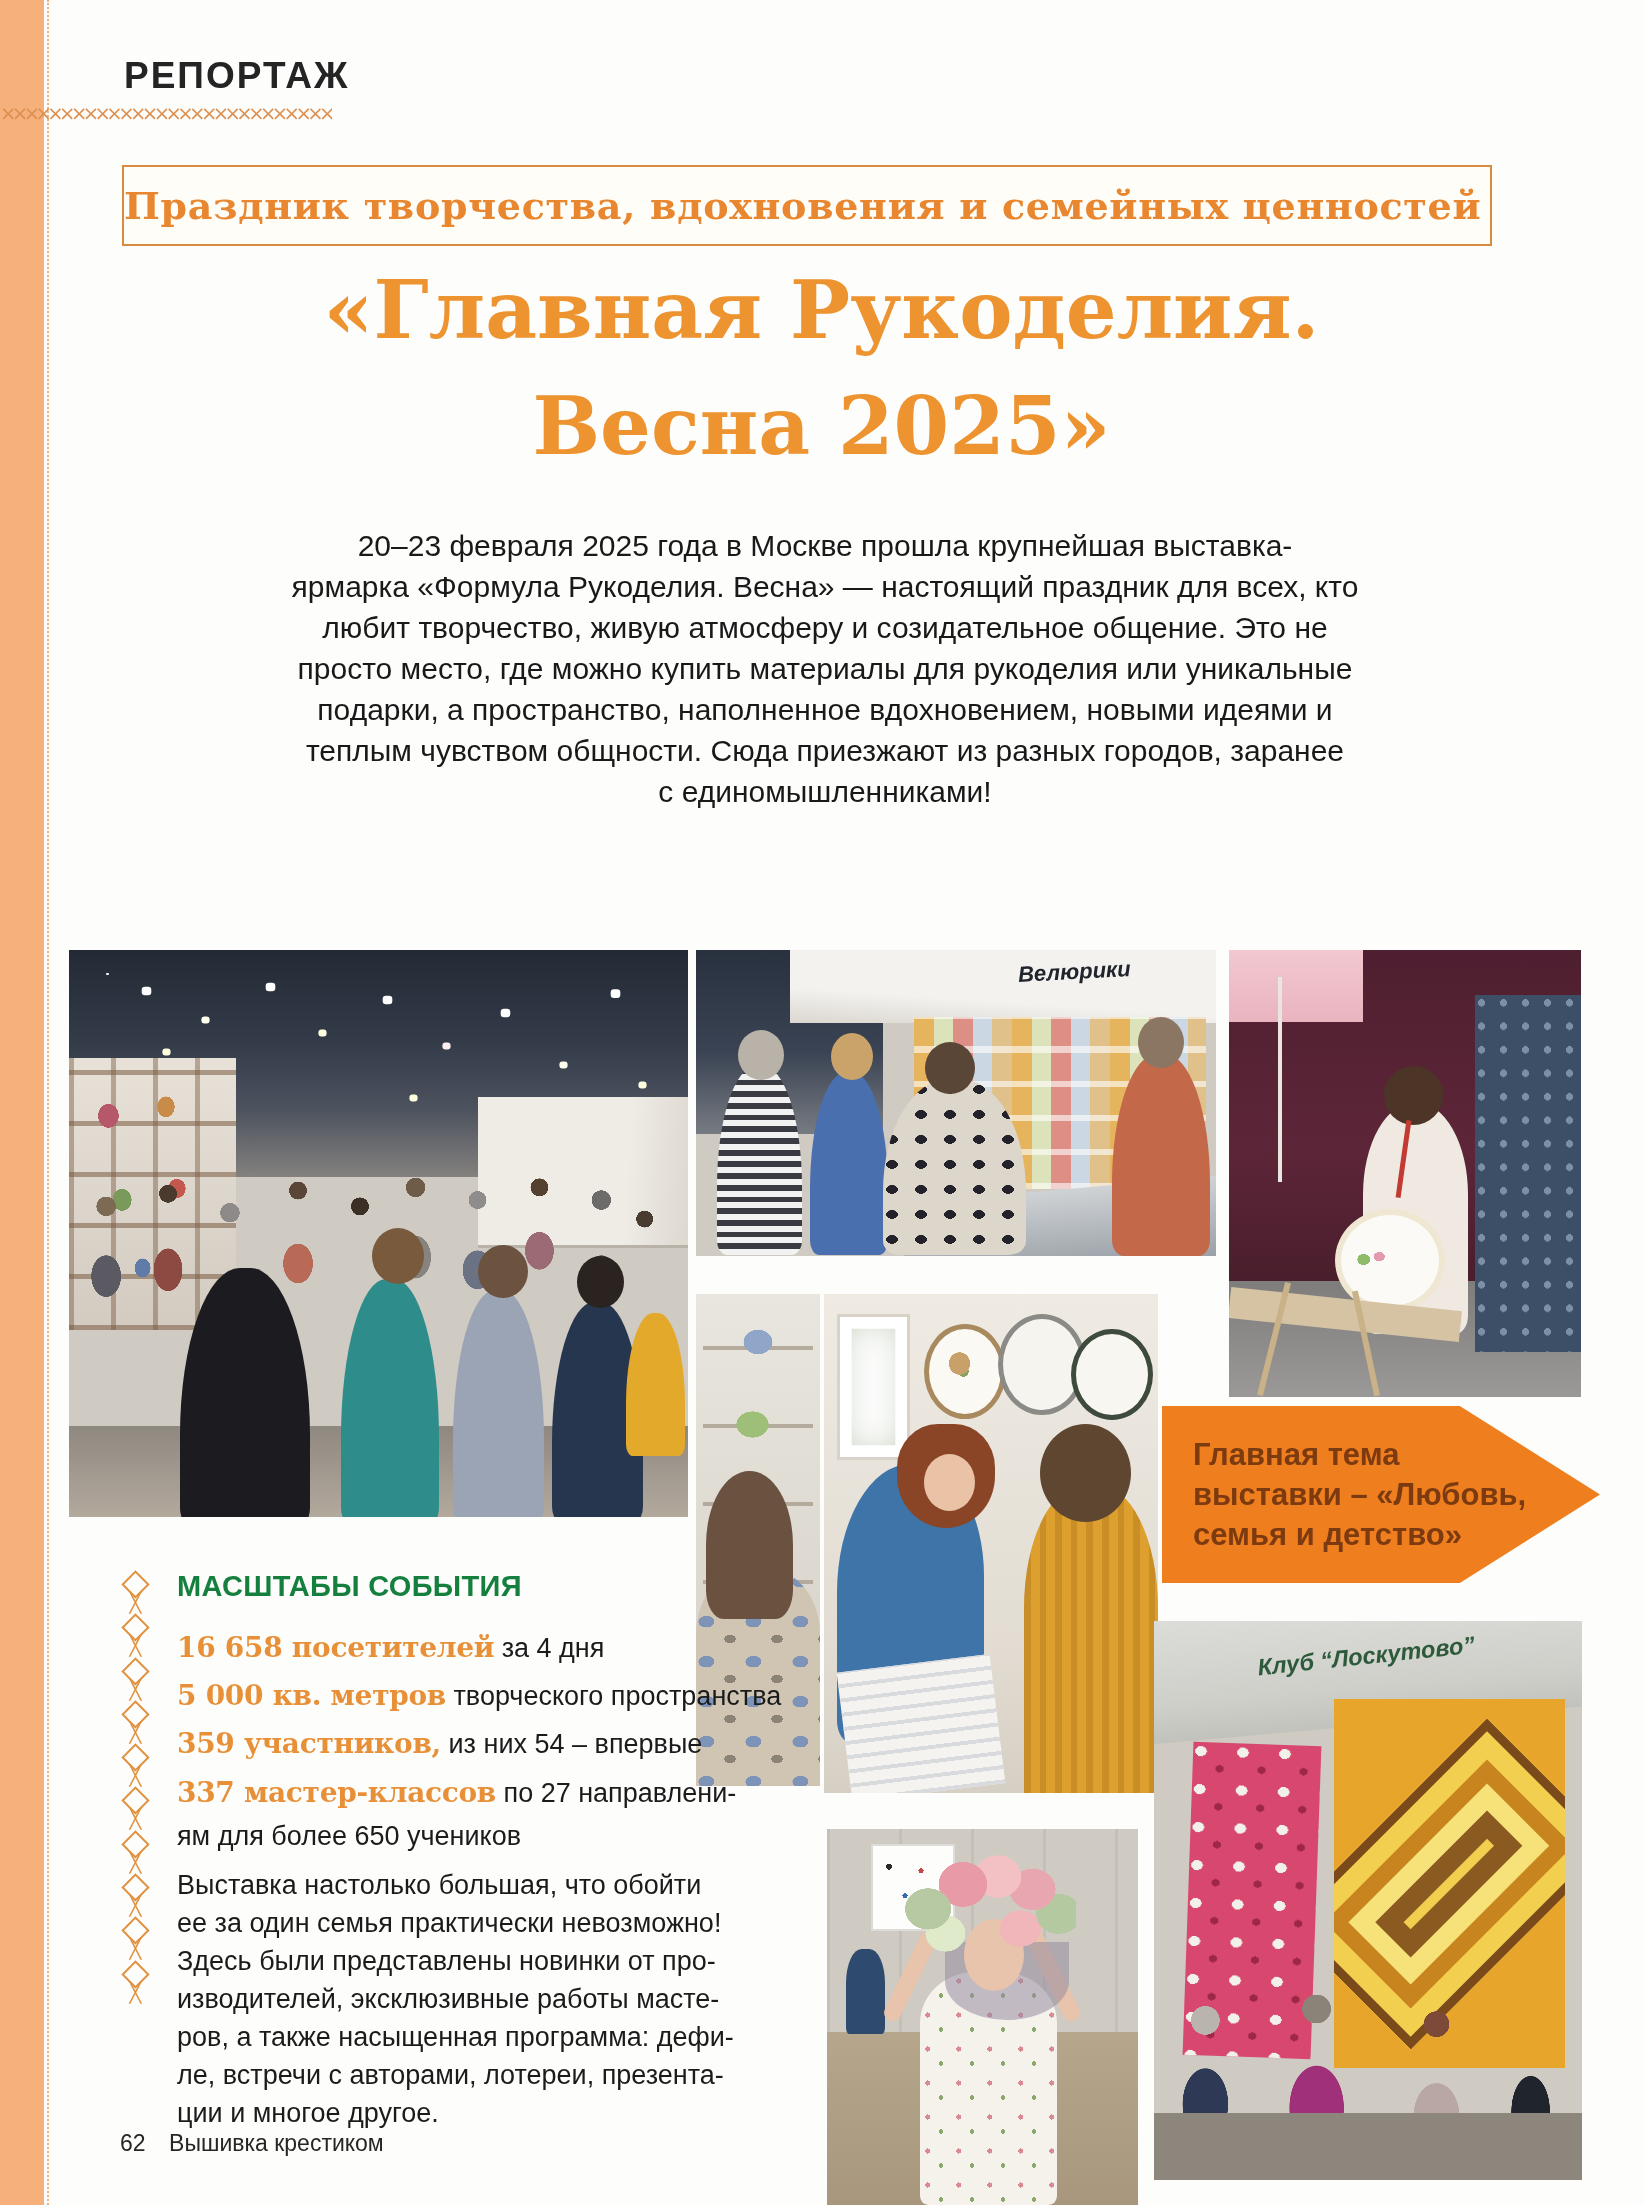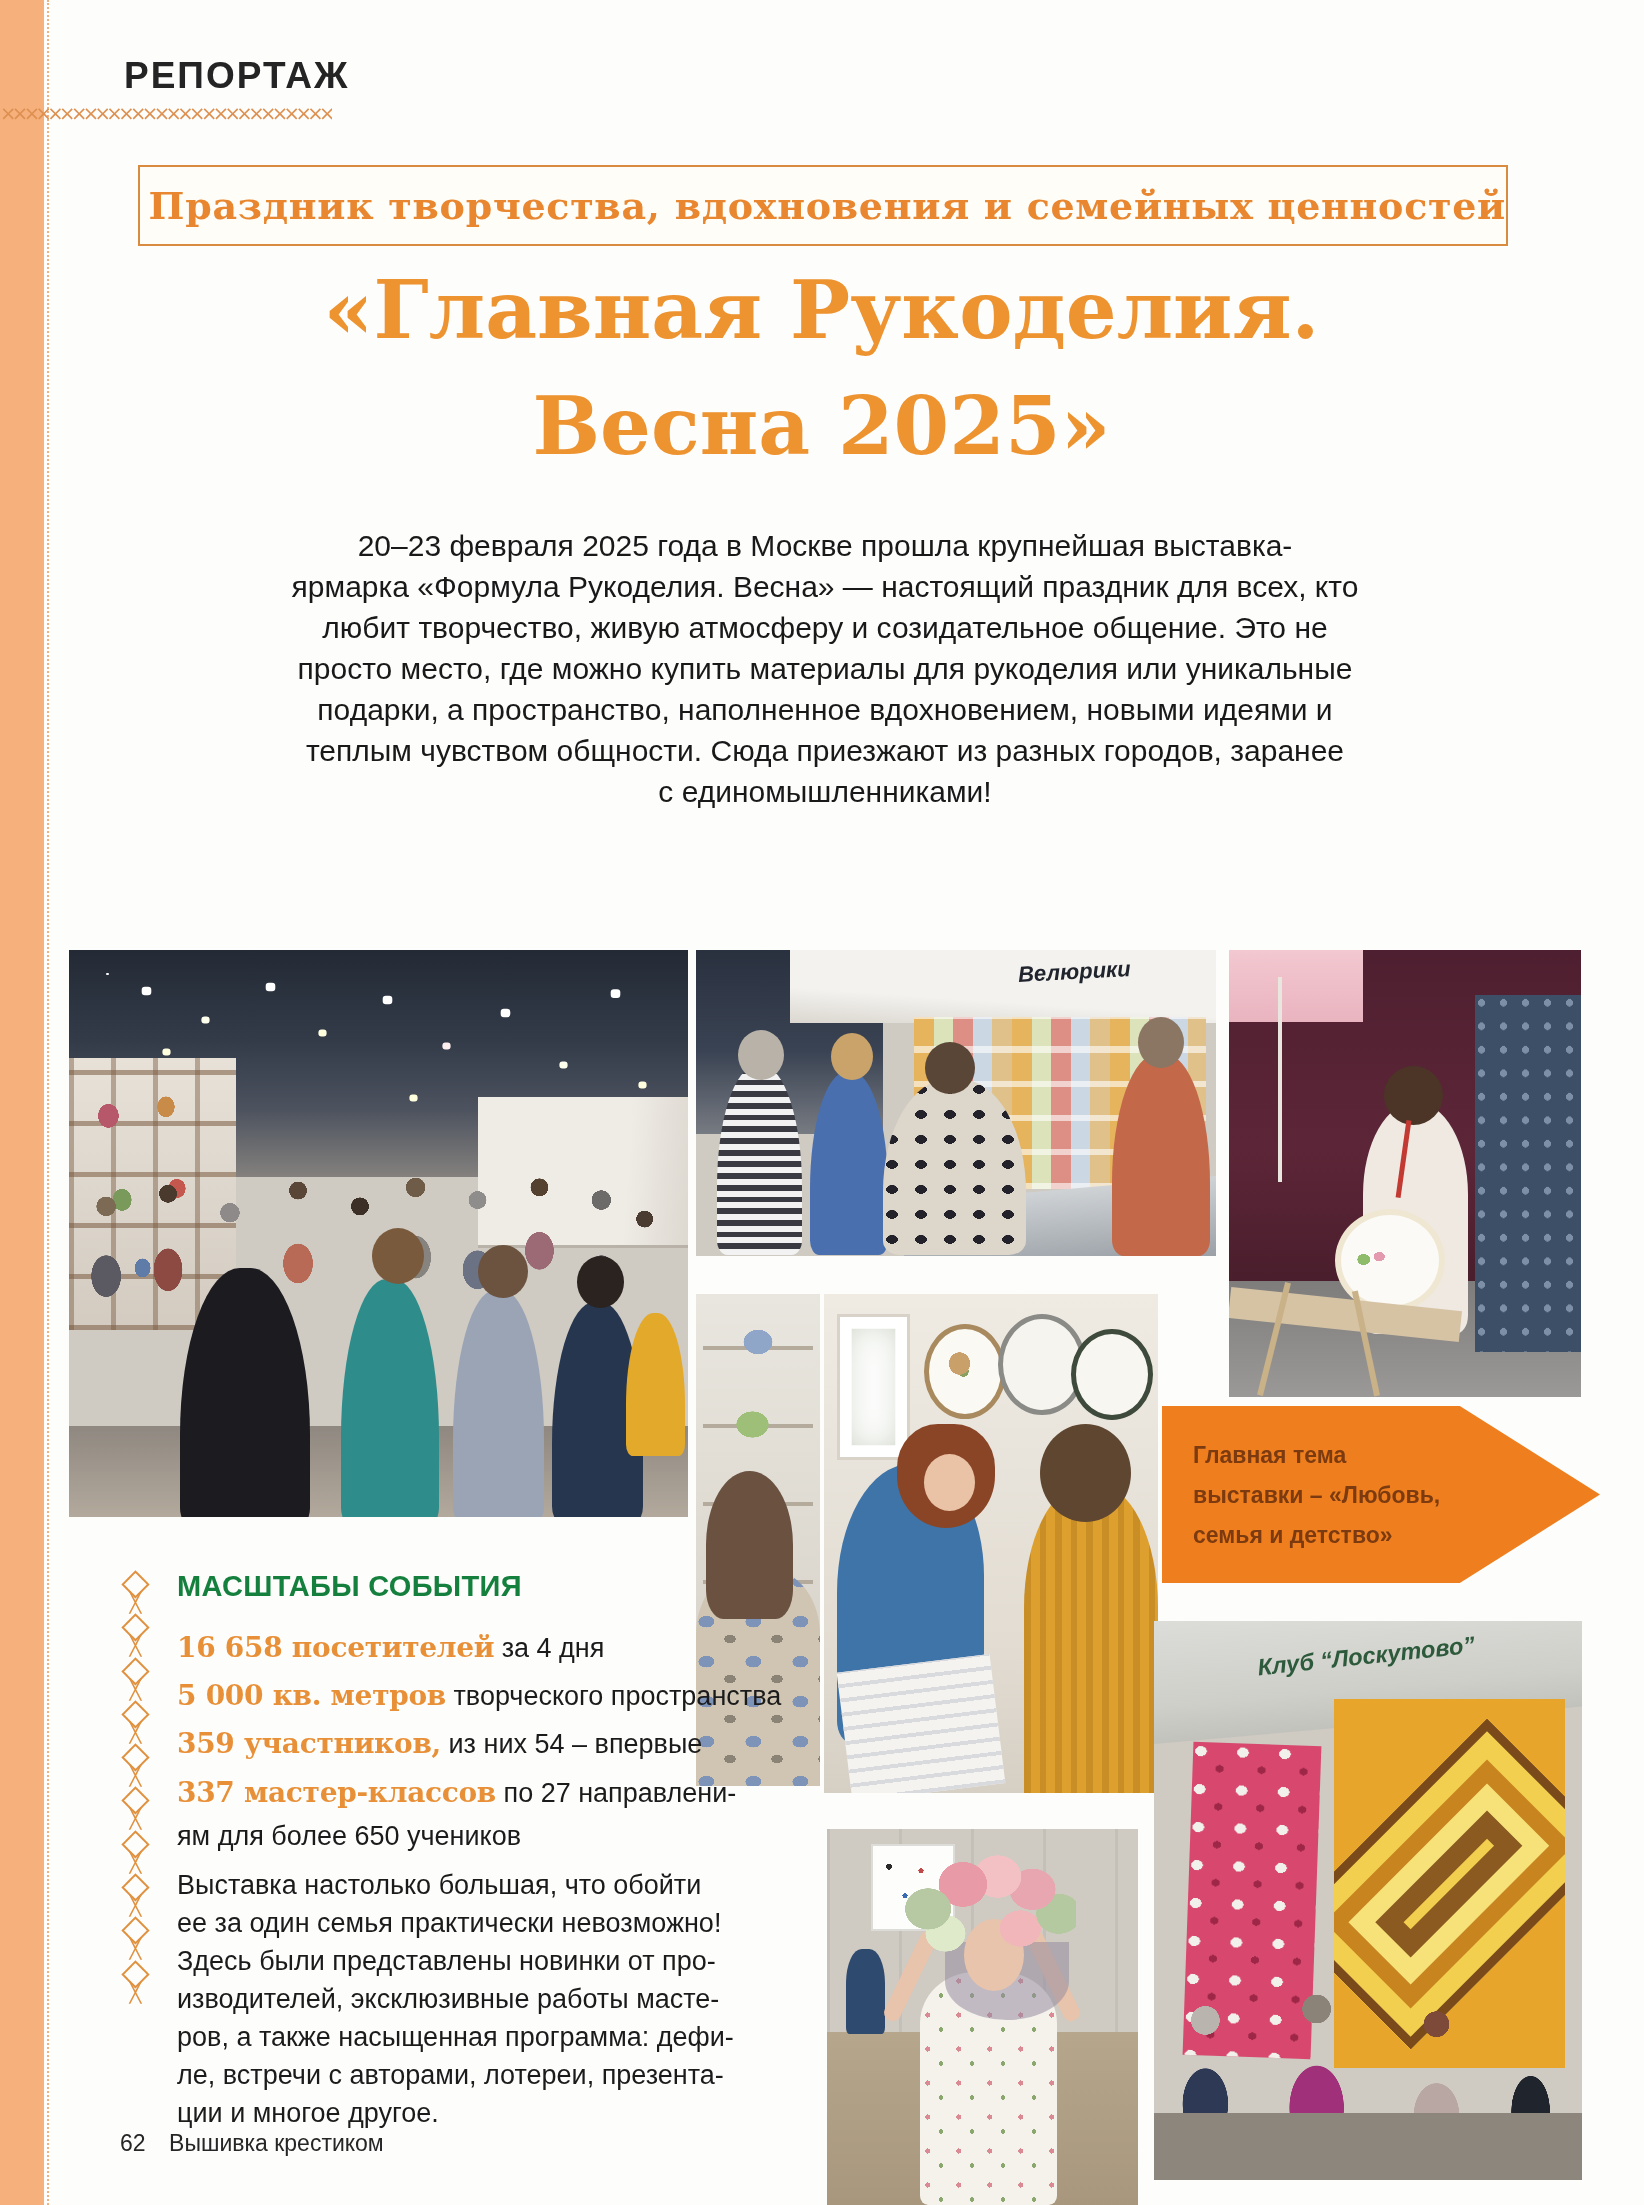--- a/index.html
+++ b/index.html
@@ -8,21 +8,21 @@
 
   
   .left-bar{position:absolute;left:0;top:0;width:44px;height:2205px;background:#f6b07c;}
   .perforation{position:absolute;left:47px;top:0;width:0;height:2205px;border-left:2.6px dotted #edb383;}
 
   
   .kicker{position:absolute;left:124px;top:55px;font-size:37px;font-weight:700;letter-spacing:2px;color:#242424;}
   .stitch-h{position:absolute;left:0;top:103px;width:332px;height:22px;overflow:hidden;white-space:nowrap;
             color:#dd9050;font-size:19.6px;letter-spacing:-4.6px;font-family:"DejaVu Sans",sans-serif;line-height:22px;}
   .tagline-box{position:absolute;left:122px;top:165px;width:1366px;height:77px;border:2.6px solid #d98c3f;
-               background:#fffdf8;display:flex;align-items:center;justify-content:flex-end;margin-left:16px;}
+               background:#fffdf8;display:flex;align-items:center;justify-content:flex-start;}
   .tagline-box span{font-family:"DejaVu Serif",serif;font-weight:700;font-size:38px;color:#e8872f;letter-spacing:0.7px;}
 
   .title{position:absolute;left:98px;top:252px;width:1447px;text-align:center;
          font-family:"DejaVu Serif",serif;font-weight:700;color:#ed9330;font-size:80px;line-height:116px;margin:0;}
 
   .intro{position:absolute;left:124px;top:525px;width:1402px;text-align:center;
          font-size:30px;line-height:41px;color:#191919;}
 
   
   .photo{position:absolute;overflow:hidden;background:#cfcac2;}
@@ -168,21 +168,21 @@
   .pf-dress{left:30%;top:38%;width:44%;height:62%;background:#f5f2ec;border-radius:40% 40% 6% 6%/22% 22% 4% 4%;
      background-image:radial-gradient(4.6px 4.6px at 7.8px 9px,#d98a92 55%,transparent 56%),radial-gradient(3.9px 3.9px at 21px 23.5px,#8aa86e 55%,transparent 56%);
      background-size:31px 34px;}
   .pf-armL{left:24%;top:26%;width:17px;height:98px;background:#e9c4ac;transform:rotate(26deg);border-radius:7.8px;}
   .pf-armR{left:70%;top:26%;width:17px;height:98px;background:#e9c4ac;transform:rotate(-26deg);border-radius:7.8px;}
 
   
   .callout{position:absolute;left:1162px;top:1406px;width:438px;height:177px;background:#ef7f1e;
      clip-path:polygon(0 0,68% 0,100% 50%,68% 100%,0 100%);display:flex;flex-direction:column;justify-content:center;
      padding-left:0;box-sizing:border-box;}
-  .callout div{margin-left:31px;font-size:23px;line-height:40px;font-weight:700;color:#7b3a10;}
+  .callout div{margin-left:31px;font-size:31px;line-height:40px;font-weight:700;color:#7b3a10;}
 
   
   .stitch-v{position:absolute;left:116px;top:1567px;width:39px;height:521px;display:flex;flex-direction:column;align-items:center;
             color:#e0913f;font-family:"DejaVu Sans",sans-serif;overflow:hidden;}
   .stitch-v span.big{font-size:37px;line-height:29px;}
   .stitch-v span.small{font-size:19.6px;line-height:14.3px;}
   .stats-head{position:absolute;left:177px;top:1570px;font-size:29px;font-weight:700;color:#15803d;letter-spacing:0.3px;}
   .stat{position:absolute;left:177px;white-space:nowrap;font-size:27px;color:#1b1b1b;}
   .stat b{font-family:"DejaVu Serif",serif;font-weight:700;color:#e89038;font-size:28px;letter-spacing:-0.3px;}
   .bodytext{position:absolute;left:177px;top:1866px;font-size:27px;line-height:38px;color:#1b1b1b;white-space:nowrap;}

